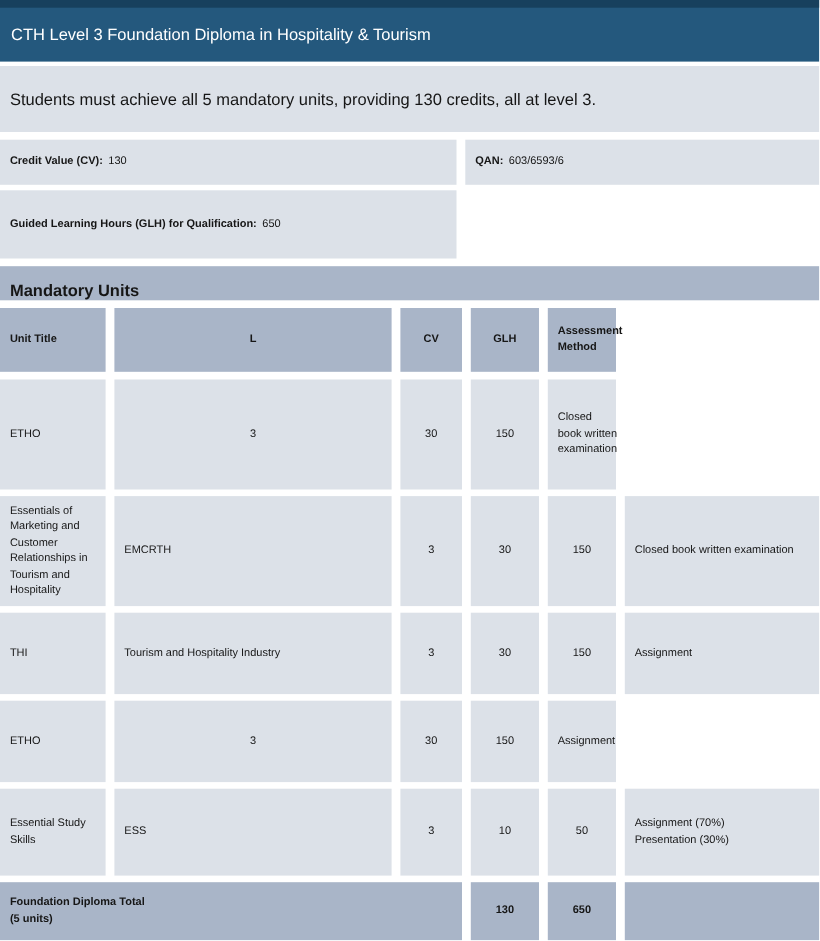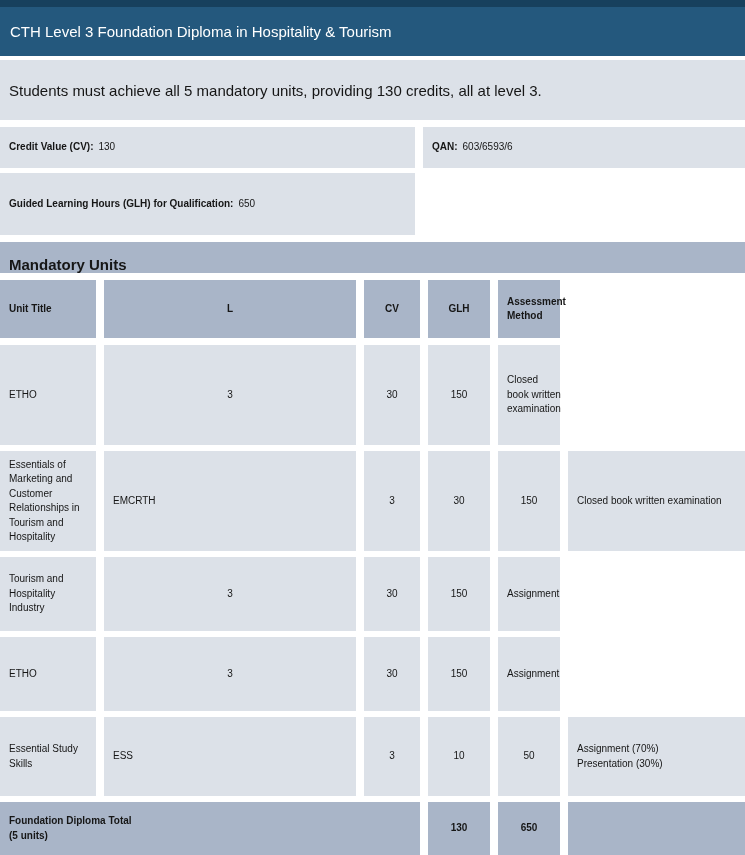--- a/index.html
+++ b/index.html
@@ -160,20 +160,21 @@
   <div class="units-grid body-row row-h100">
     <div class="cell">Essentials of Marketing and Customer Relationships in Tourism and Hospitality</div>
     <div class="cell">EMCRTH</div>
     <div class="cell c-center">3</div>
     <div class="cell c-center">30</div>
     <div class="cell c-center">150</div>
     <div class="cell pre">Closed book written examination</div>
   </div>
 
   <div class="units-grid body-row row-h74">
+    <div class="cell">THI</div>
     <div class="cell">Tourism and Hospitality Industry</div>
     <div class="cell c-center">3</div>
     <div class="cell c-center">30</div>
     <div class="cell c-center">150</div>
     <div class="cell pre">Assignment</div>
   </div>
 
   <div class="units-grid body-row row-h74">
     <div class="cell">ETHO</div>
     <div class="cell c-center">3</div>

